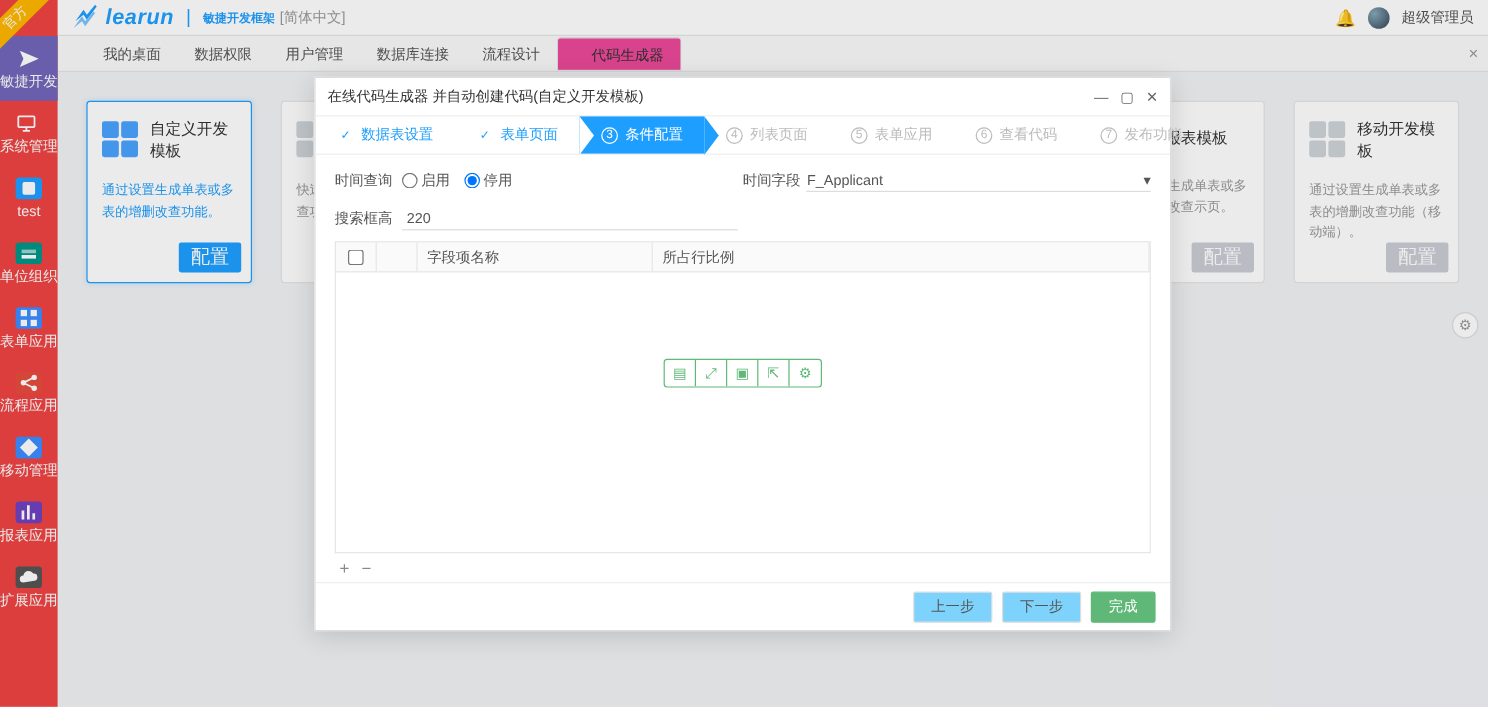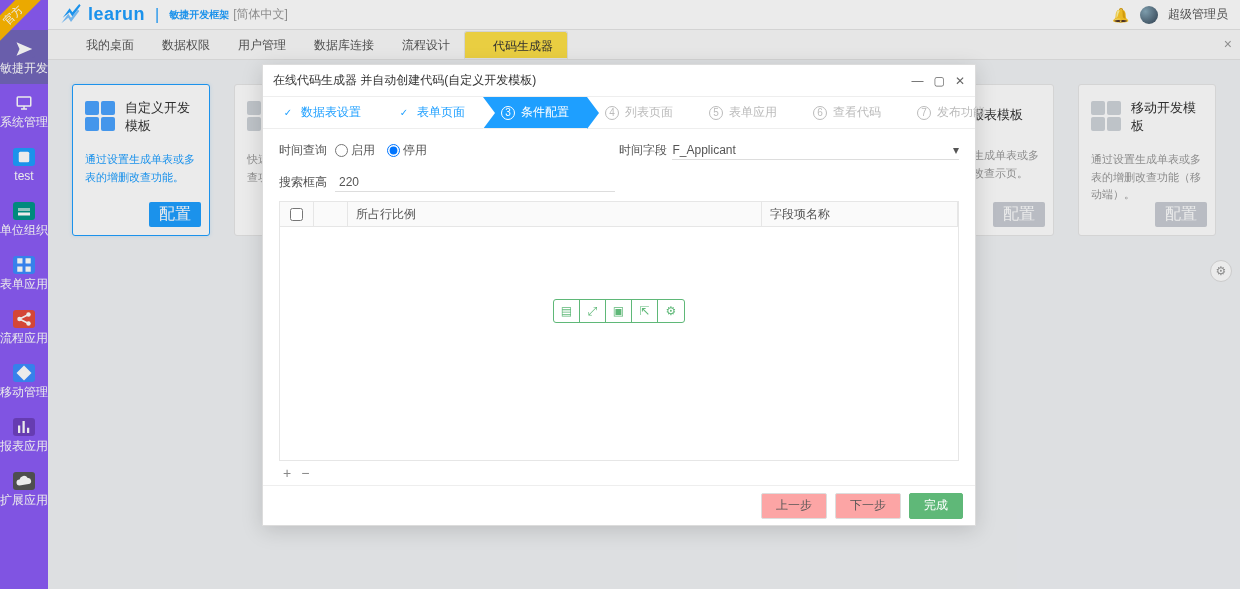--- a/index.html
+++ b/index.html
@@ -1,46 +1,46 @@
 <!DOCTYPE html>
 <html><head>
 <meta charset="utf-8">
 <style>
 *{box-sizing:border-box;margin:0;padding:0;font-family:"Microsoft YaHei",Arial,sans-serif;font-size:12px;}
 html,body{width:1240px;height:589px;overflow:hidden;background:#f0f2f5;}
 
 #header{position:absolute;left:0;top:0;right:0;height:30px;background:#fff;border-bottom:1px solid #e5e5e5;display:flex;align-items:center;padding:0 12px 0 60px;}
 #logo-mark{width:22px;height:22px;margin-right:6px;}
 #logo-mark svg{width:100%;height:100%;}
-#logo-name{color:#1E9FFF;font-size:18px;font-weight:700;letter-spacing:.5px;}
+#logo-name{color:#1E9FFF;font-size:18px;font-weight:700;letter-spacing:.5px;font-style:italic;}
 #logo-divider{color:#1E9FFF;margin:0 10px;font-size:16px;}
 #logo-sub{color:#1E9FFF;font-size:10px;font-weight:700;}
 #logo-lang{color:#999;font-size:12px;margin-left:4px;}
 #header-right{margin-left:auto;display:flex;align-items:center;gap:10px;color:#555;}
 #bell{font-size:14px;}
 #avatar{width:18px;height:18px;border-radius:50%;background:radial-gradient(circle at 30% 30%,#8ab,#345);}
 
 #ribbon{position:absolute;left:-22px;top:6px;width:70px;height:18px;background:#FFB800;color:#fff;transform:rotate(-45deg);text-align:center;line-height:18px;font-size:11px;z-index:50;}
 
-#sidebar{position:absolute;left:0;top:0;width:48px;bottom:0;background:#8b5cf6;color:#a9abb3;z-index:40;padding-top:30px;text-align:center;}
+#sidebar{position:absolute;left:0;top:0;width:48px;bottom:0;background:#ef4444;color:#a9abb3;z-index:40;padding-top:30px;}
 .side-item{width:48px;height:54px;display:flex;flex-direction:column;align-items:center;justify-content:center;cursor:pointer;color:#fff;font-size:11px;gap:4px;}
 .side-item svg{width:18px;height:18px;fill:#fff;}
 .side-item.active{background:#7266ba;}
 .side-item .si-label{line-height:1;}
 .side-teal{background:#009688;}
 .side-purple{background:#7266ba;}
 .side-sky{background:#1E9FFF;}
 .side-red{background:#e74c3c;}
 .side-plum{background:#6f42c1;}
 .side-blue2{background:#3b8cff;}
 .side-gray{background:#555;}
 
 #tabs{position:absolute;left:48px;right:0;top:30px;height:30px;background:#fafafa;border-bottom:1px solid #e5e5e5;display:flex;align-items:flex-end;padding-left:24px;}
 .tab{padding:0 14px;height:28px;line-height:28px;color:#555;cursor:pointer;font-size:12px;}
-.tab.active{background:#fde047;border:1px solid #e5e5e5;border-bottom:1px solid #f0f2f5;border-radius:3px 3px 0 0;color:#333;padding-left:28px;}
+.tab.active{background:#ec4899;border:1px solid #e5e5e5;border-bottom:1px solid #f0f2f5;border-radius:3px 3px 0 0;color:#333;padding-left:28px;}
 #tab-close-all{position:absolute;right:8px;top:6px;color:#999;cursor:pointer;font-size:14px;}
 
 #content{position:absolute;left:48px;right:0;top:60px;bottom:0;overflow:hidden;}
 #cards{display:flex;gap:24px;padding:24px;}
 .card{width:160px;height:152px;background:#fff;border:1px solid #e6e6e6;border-radius:3px;position:relative;display:flex;flex-direction:column;padding:14px 12px 32px;}
 .card.sel{border-color:#1E9FFF;box-shadow:0 0 4px rgba(30,159,255,.15);}
 .card-head{display:flex;align-items:center;gap:10px;}
 .card-icon{width:32px;height:32px;display:grid;grid-template-columns:14px 14px;grid-template-rows:14px 14px;gap:2px;}
 .card-icon div{background:#cfd4da;border-radius:2px;}
 .card.sel .card-icon div{background:#4aa3ff;}
@@ -89,21 +89,21 @@
 #empty-text{color:#c9cdd4;font-size:20px;letter-spacing:2px;}
 
 #float-tb{position:absolute;left:50%;top:72px;transform:translateX(-50%);display:flex;border:1px solid #5FB878;border-radius:3px;overflow:hidden;}
 #float-tb span{width:26px;height:22px;display:flex;align-items:center;justify-content:center;color:#5FB878;cursor:pointer;border-right:1px solid #5FB878;}
 #float-tb span:last-child{border-right:none;}
 
 #add-remove{height:24px;display:flex;align-items:center;gap:10px;padding:0 4px;color:#888;}
 #add-remove span{cursor:pointer;font-size:14px;}
 
 #modal-foot{height:40px;border-top:1px solid #eee;display:flex;align-items:center;justify-content:flex-end;gap:8px;padding:0 12px;}
-.btn{height:26px;padding:0 14px;border:1px solid #ddd;background:#fca5a5;border-radius:2px;cursor:pointer;color:#555;}
+.btn{height:26px;padding:0 14px;border:1px solid #ddd;background:#7dd3fc;border-radius:2px;cursor:pointer;color:#555;}
 .btn.primary{background:#5FB878;border-color:#5FB878;color:#fff;}
 </style>
 </head>
 <body>
 
 <div id="ribbon">官方</div>
 
 <div id="header">
   <span id="logo-mark">
     <svg viewBox="0 0 32 32">
@@ -339,22 +339,22 @@
         <span class="fld-label">搜索框高</span>
         <input type="text" style="width: 280px;" value="220">
       </div>
     </div>
 
     <div id="tbl-head">
       <div class="th chk">
           <input type="checkbox" style="">
         </div>
       <div class="th gap"></div>
+      <div class="th name">字段项名称</div>
       <div class="th ratio">所占行比例</div>
-      <div class="th name">字段项名称</div>
     </div>
     <div id="tbl-body">
       <div id="float-tb">
         <span>▤</span>
         <span>⤢</span>
         <span>▣</span>
         <span>⇱</span>
         <span>⚙</span>
       </div>
     </div>

